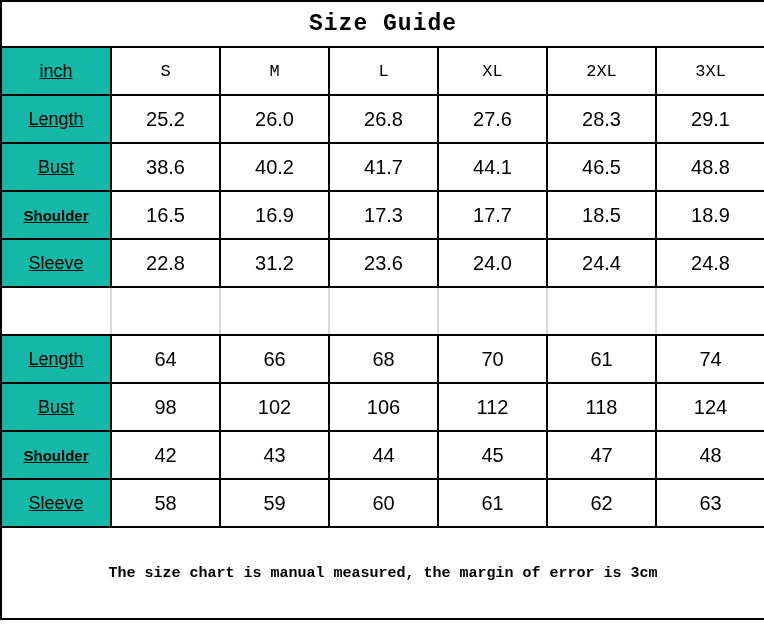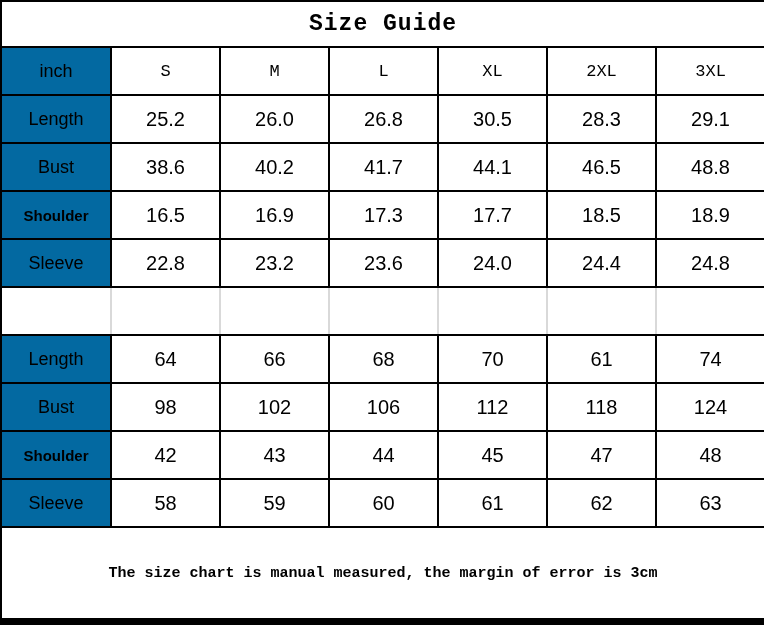--- a/index.html
+++ b/index.html
@@ -5,21 +5,21 @@
   html, body {
     margin: 0;
     padding: 0;
     background: #ffffff;
   }
   .sheet {
     width: 764px;
     height: 625px;
     box-sizing: border-box;
     display: flex;
-    flex-direction: column;
+    flex-direction: row;
     background: #ffffff;
     font-family: "Liberation Sans", sans-serif;
     color: #000000;
   }
   table.size-table {
     width: 764px;
     height: 620px;
     border-collapse: collapse;
     table-layout: fixed;
   }
@@ -37,22 +37,23 @@
 
   tr.title-row { height: 46px; }
   tr.title-row td {
     font-family: "Liberation Mono", "DejaVu Sans Mono", monospace;
     font-weight: bold;
     font-size: 23px;
     letter-spacing: 1px;
   }
 
   td.unit-cell, td.label-cell {
-    background: #0369a1;
+    background: #14b8a6;
     font-size: 18px;
+    text-decoration: underline;
   }
   td.label-cell.bold {
     font-weight: bold;
     font-size: 15px;
     margin-top: 16px;
   }
   td.size-cell {
     font-family: "Liberation Mono", "DejaVu Sans Mono", monospace;
     font-size: 17px;
     font-weight: normal;
@@ -112,21 +113,21 @@
       <td class="size-cell">XL</td>
       <td class="size-cell">2XL</td>
       <td class="size-cell">3XL</td>
     </tr>
 
     <tr>
       <td class="label-cell">Length</td>
       <td class="value-cell">25.2</td>
       <td class="value-cell">26.0</td>
       <td class="value-cell">26.8</td>
-      <td class="value-cell">30.5</td>
+      <td class="value-cell">27.6</td>
       <td class="value-cell">28.3</td>
       <td class="value-cell">29.1</td>
     </tr>
 
     <tr>
       <td class="label-cell">Bust</td>
       <td class="value-cell">38.6</td>
       <td class="value-cell">40.2</td>
       <td class="value-cell">41.7</td>
       <td class="value-cell">44.1</td>
@@ -140,21 +141,21 @@
       <td class="value-cell">16.9</td>
       <td class="value-cell">17.3</td>
       <td class="value-cell">17.7</td>
       <td class="value-cell">18.5</td>
       <td class="value-cell">18.9</td>
     </tr>
 
     <tr>
       <td class="label-cell">Sleeve</td>
       <td class="value-cell">22.8</td>
-      <td class="value-cell">23.2</td>
+      <td class="value-cell">31.2</td>
       <td class="value-cell">23.6</td>
       <td class="value-cell">24.0</td>
       <td class="value-cell">24.4</td>
       <td class="value-cell">24.8</td>
     </tr>
 
     <tr class="spacer-row">
       <td class="spacer-edge-left"></td>
       <td></td>
       <td></td>

